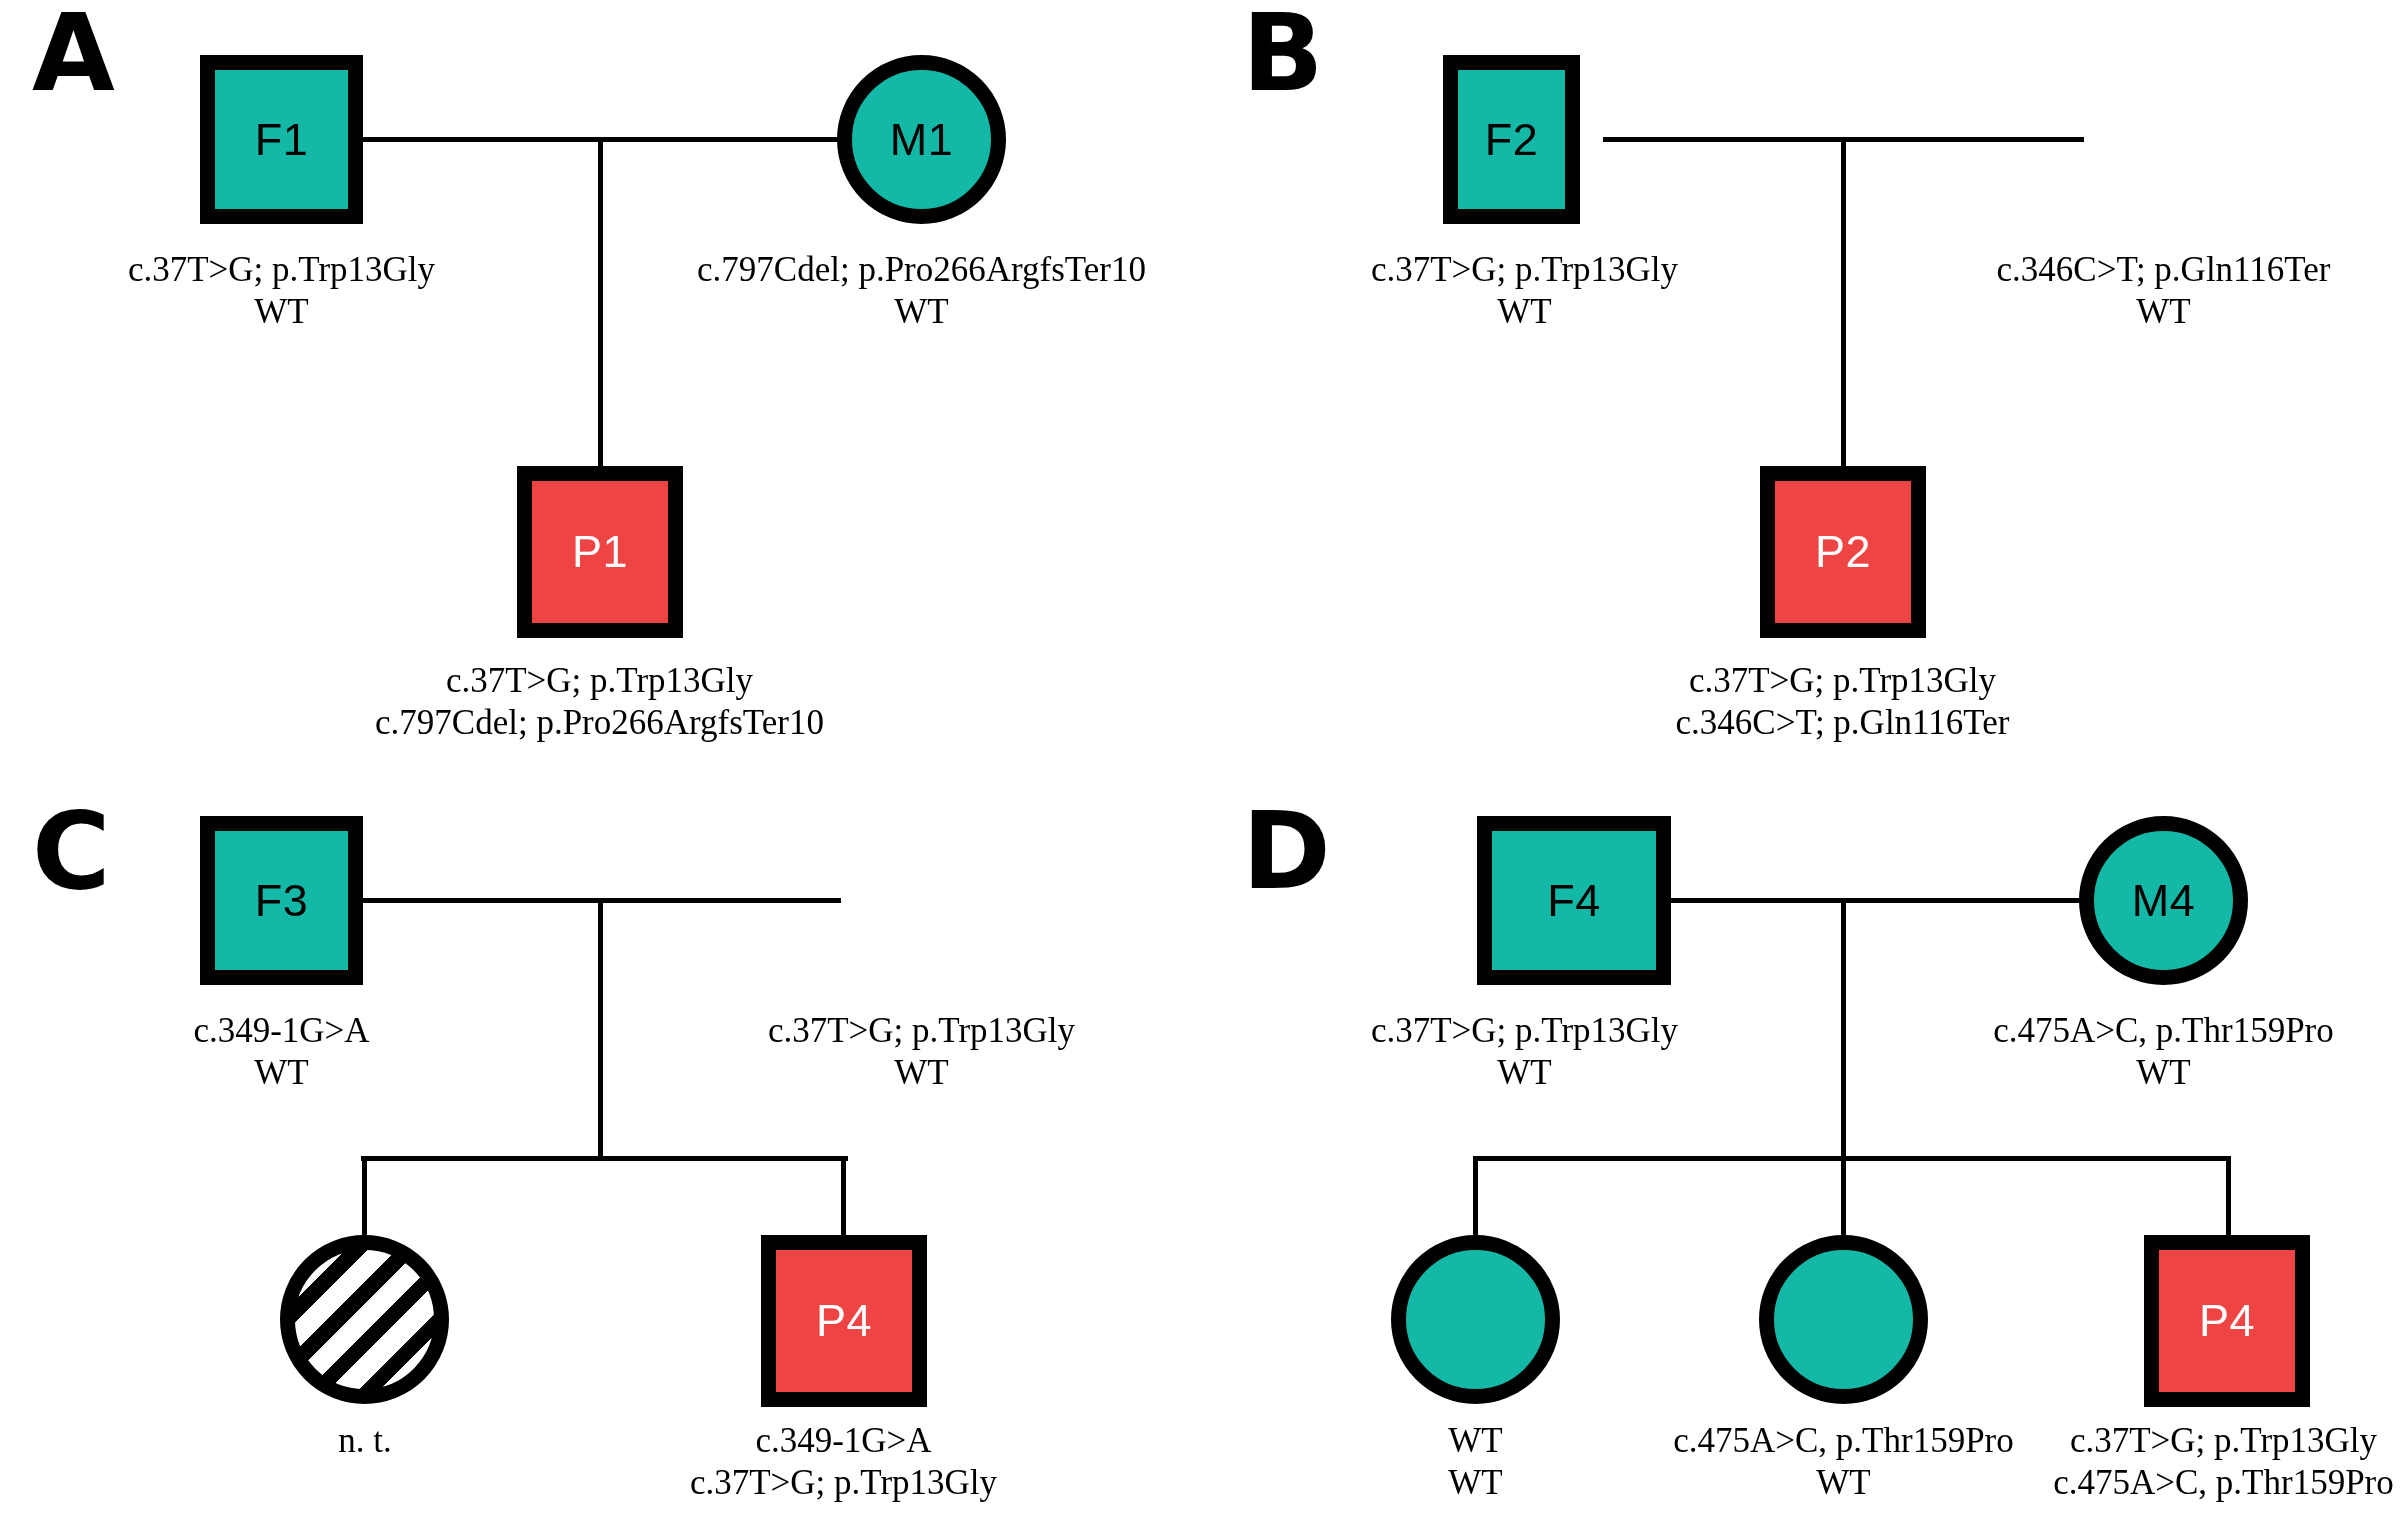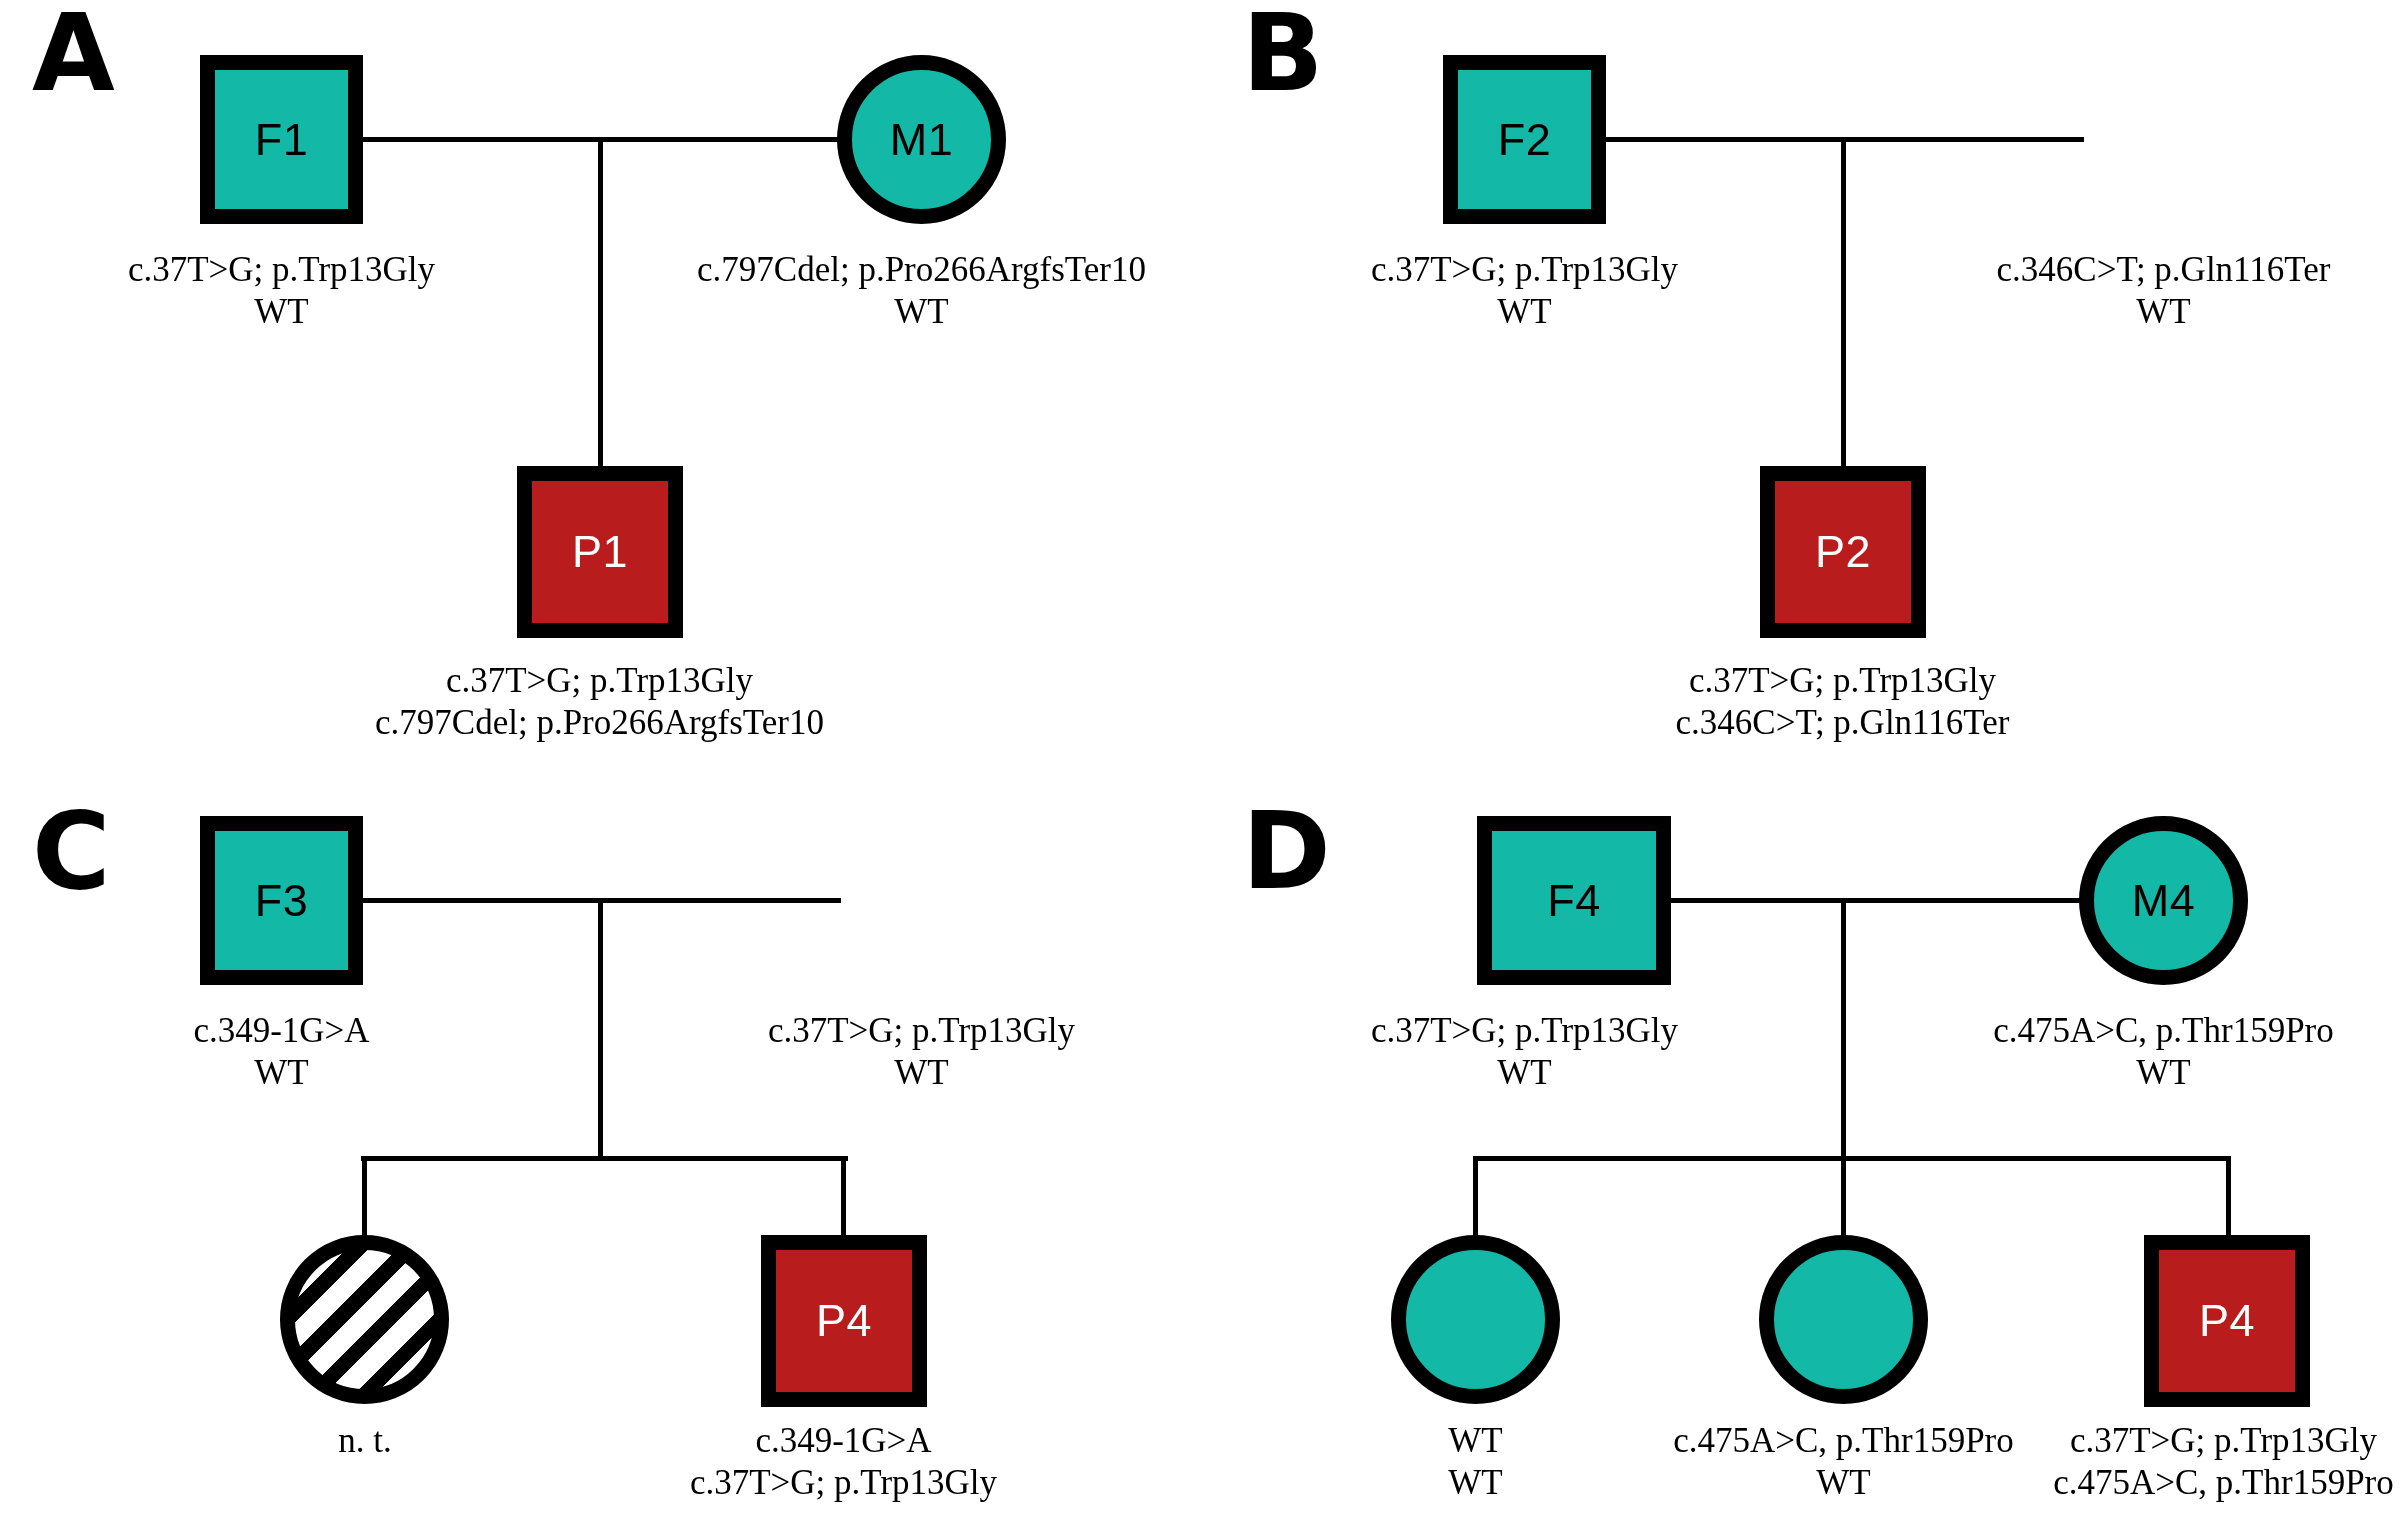--- a/index.html
+++ b/index.html
@@ -26,21 +26,21 @@
   .sym {
     position: absolute;
     box-sizing: border-box;
     border: 15px solid #000;
     background: #14b8a6;
     display: flex;
     align-items: center;
     justify-content: center;
   }
   .ci { border-radius: 50%; overflow: hidden; }
-  .affected { background: #b91c1c; }
+  .affected { background: #ef4444; }
   .hatched {
     background: repeating-linear-gradient(135deg, #000 0 15px, #fff 15px 36px);
   }
   .sid {
     font-family: "Liberation Sans", sans-serif;
     font-size: 45px;
     color: #000;
     letter-spacing: 0.6px;
   }
   .affected .sid { color: #fff; }
@@ -87,21 +87,21 @@
   <div class="geno" style="left:310px; top:660px; width:579px;">
     <div>c.37T&gt;G; p.Trp13Gly</div>
     <div>c.797Cdel; p.Pro266ArgfsTer10</div>
   </div>
 
   <div class="pletter" style="left:1242px; top:0px;">B</div>
 
   <div class="hl" style="left:1603px; top:137px; width:481px;"></div>
   <div class="vl" style="left:1841px; top:140px; height:328px;"></div>
 
-  <div class="sym" style="left:1443px; top:55px; width:163px; height:169px;">
+  <div class="sym" style="left:1443px; top:55px; width:137px; height:169px;">
     <span class="sid">F2</span>
   </div>
   <div class="sym affected" style="left:1760px; top:466px; width:166px; height:172px;">
     <span class="sid">P2</span>
   </div>
 
   <div class="geno" style="left:1264px; top:249px; width:521px;">
     <div>c.37T&gt;G; p.Trp13Gly</div>
     <div>WT</div>
   </div>

